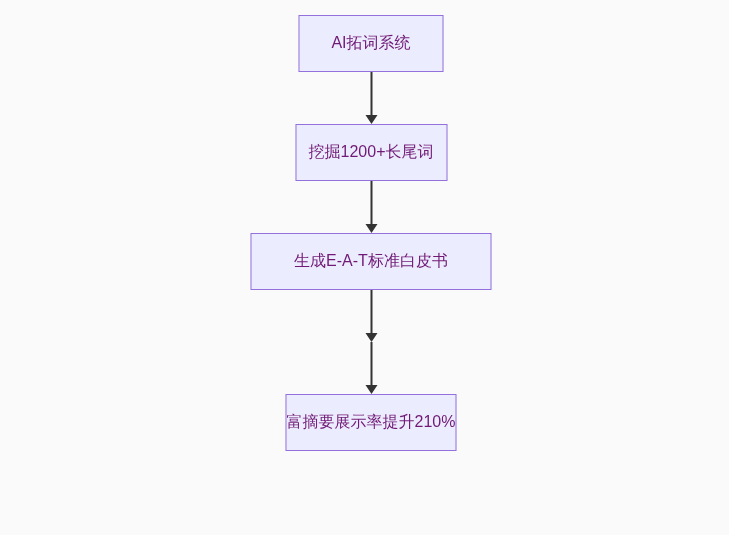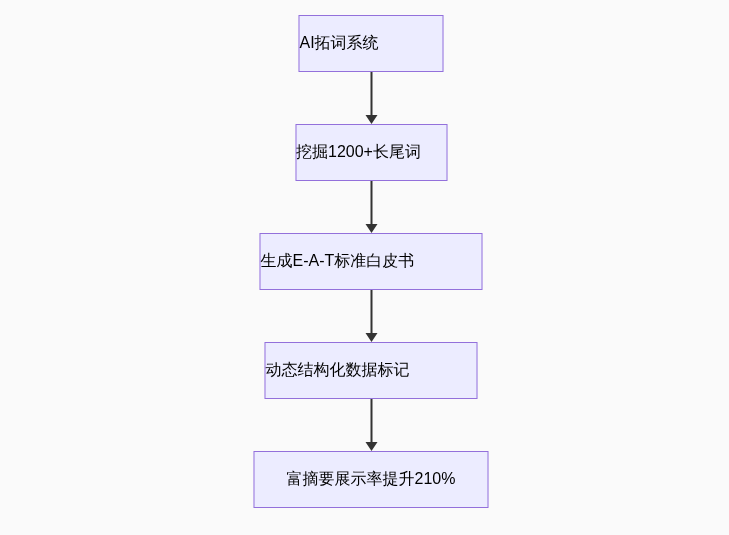--- a/index.html
+++ b/index.html
@@ -23,29 +23,30 @@
     flex-direction: column;
     align-items: center;
   }
   .node {
     background: #ECECFF;
     border: 1px solid #9370DB;
     box-sizing: border-box;
     height: 57px;
     display: flex;
     align-items: center;
-    color: #000000;
+    justify-content: center;
+    color: #701a75;
     font-size: 16px;
     white-space: nowrap;
     text-align: center;
   }
   
   .node:nth-of-type(1) { width: 145px; }
   .node:nth-of-type(3) { width: 152px; }
-  .node:nth-of-type(5) { width: 223px; }
+  .node:nth-of-type(5) { width: 241px; }
   .node:nth-of-type(7) { width: 213px; }
   .node:nth-of-type(9) { width: 235px; padding-left: 32px; }
 
   .edge {
     height: 52px;
     display: flex;
     flex-direction: column;
     align-items: center;
   }
   .edge .line {
@@ -86,23 +87,20 @@
 
   <div class="node">
     <span>生成E-A-T标准白皮书</span>
   </div>
 
   <div class="edge">
     <div class="line"></div>
     <div class="arrowhead"></div>
   </div>
 
-  <div class="node">
-    <span>动态结构化数据标记</span>
-  </div>
 
   <div class="edge">
     <div class="line"></div>
     <div class="arrowhead"></div>
   </div>
 
   <div class="node">
     <span>富摘要展示率提升210%</span>
   </div>
 

